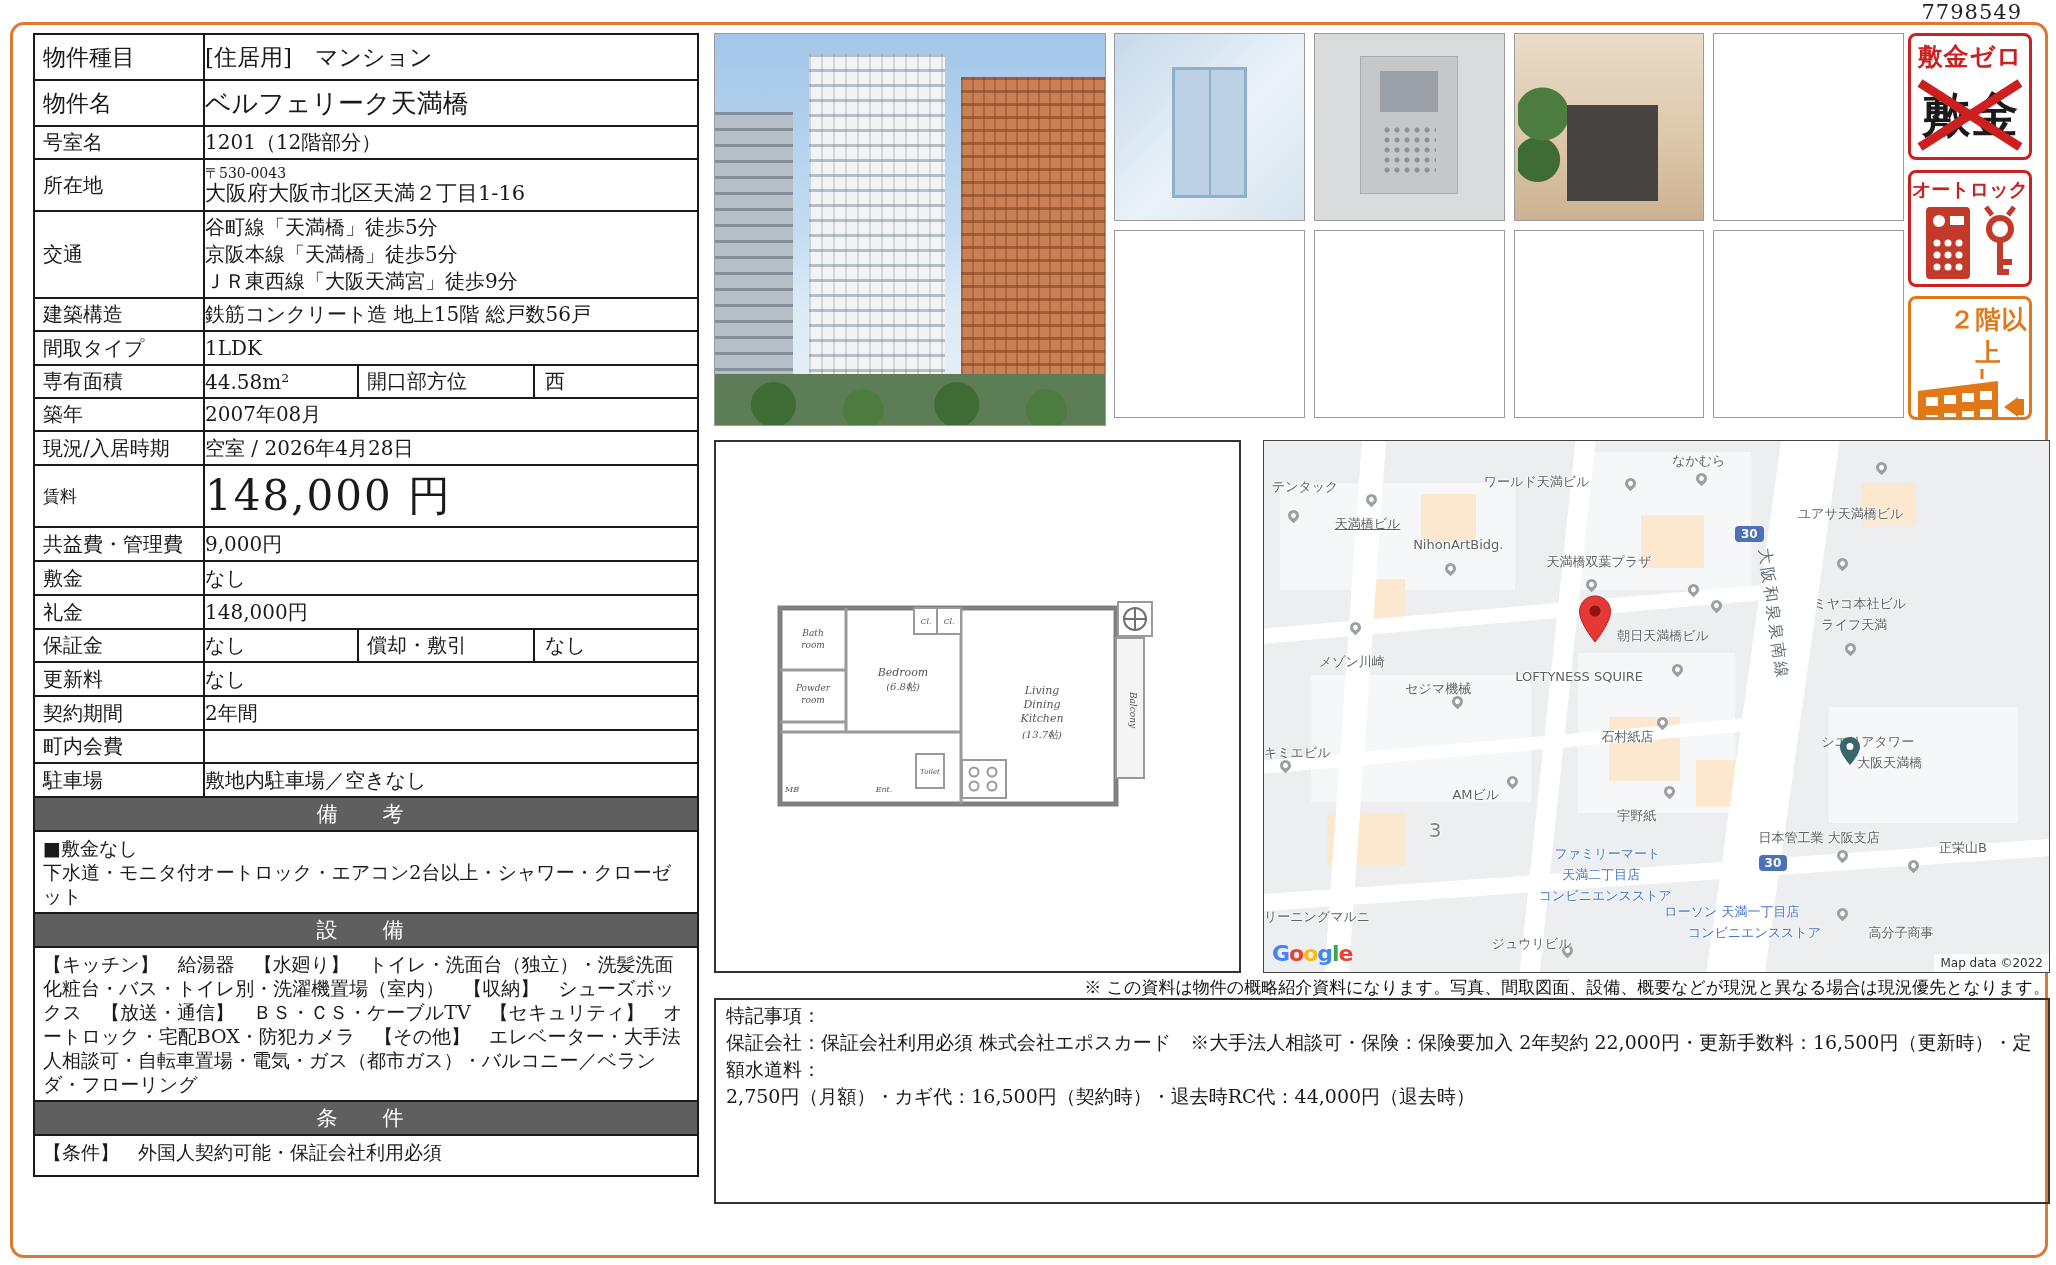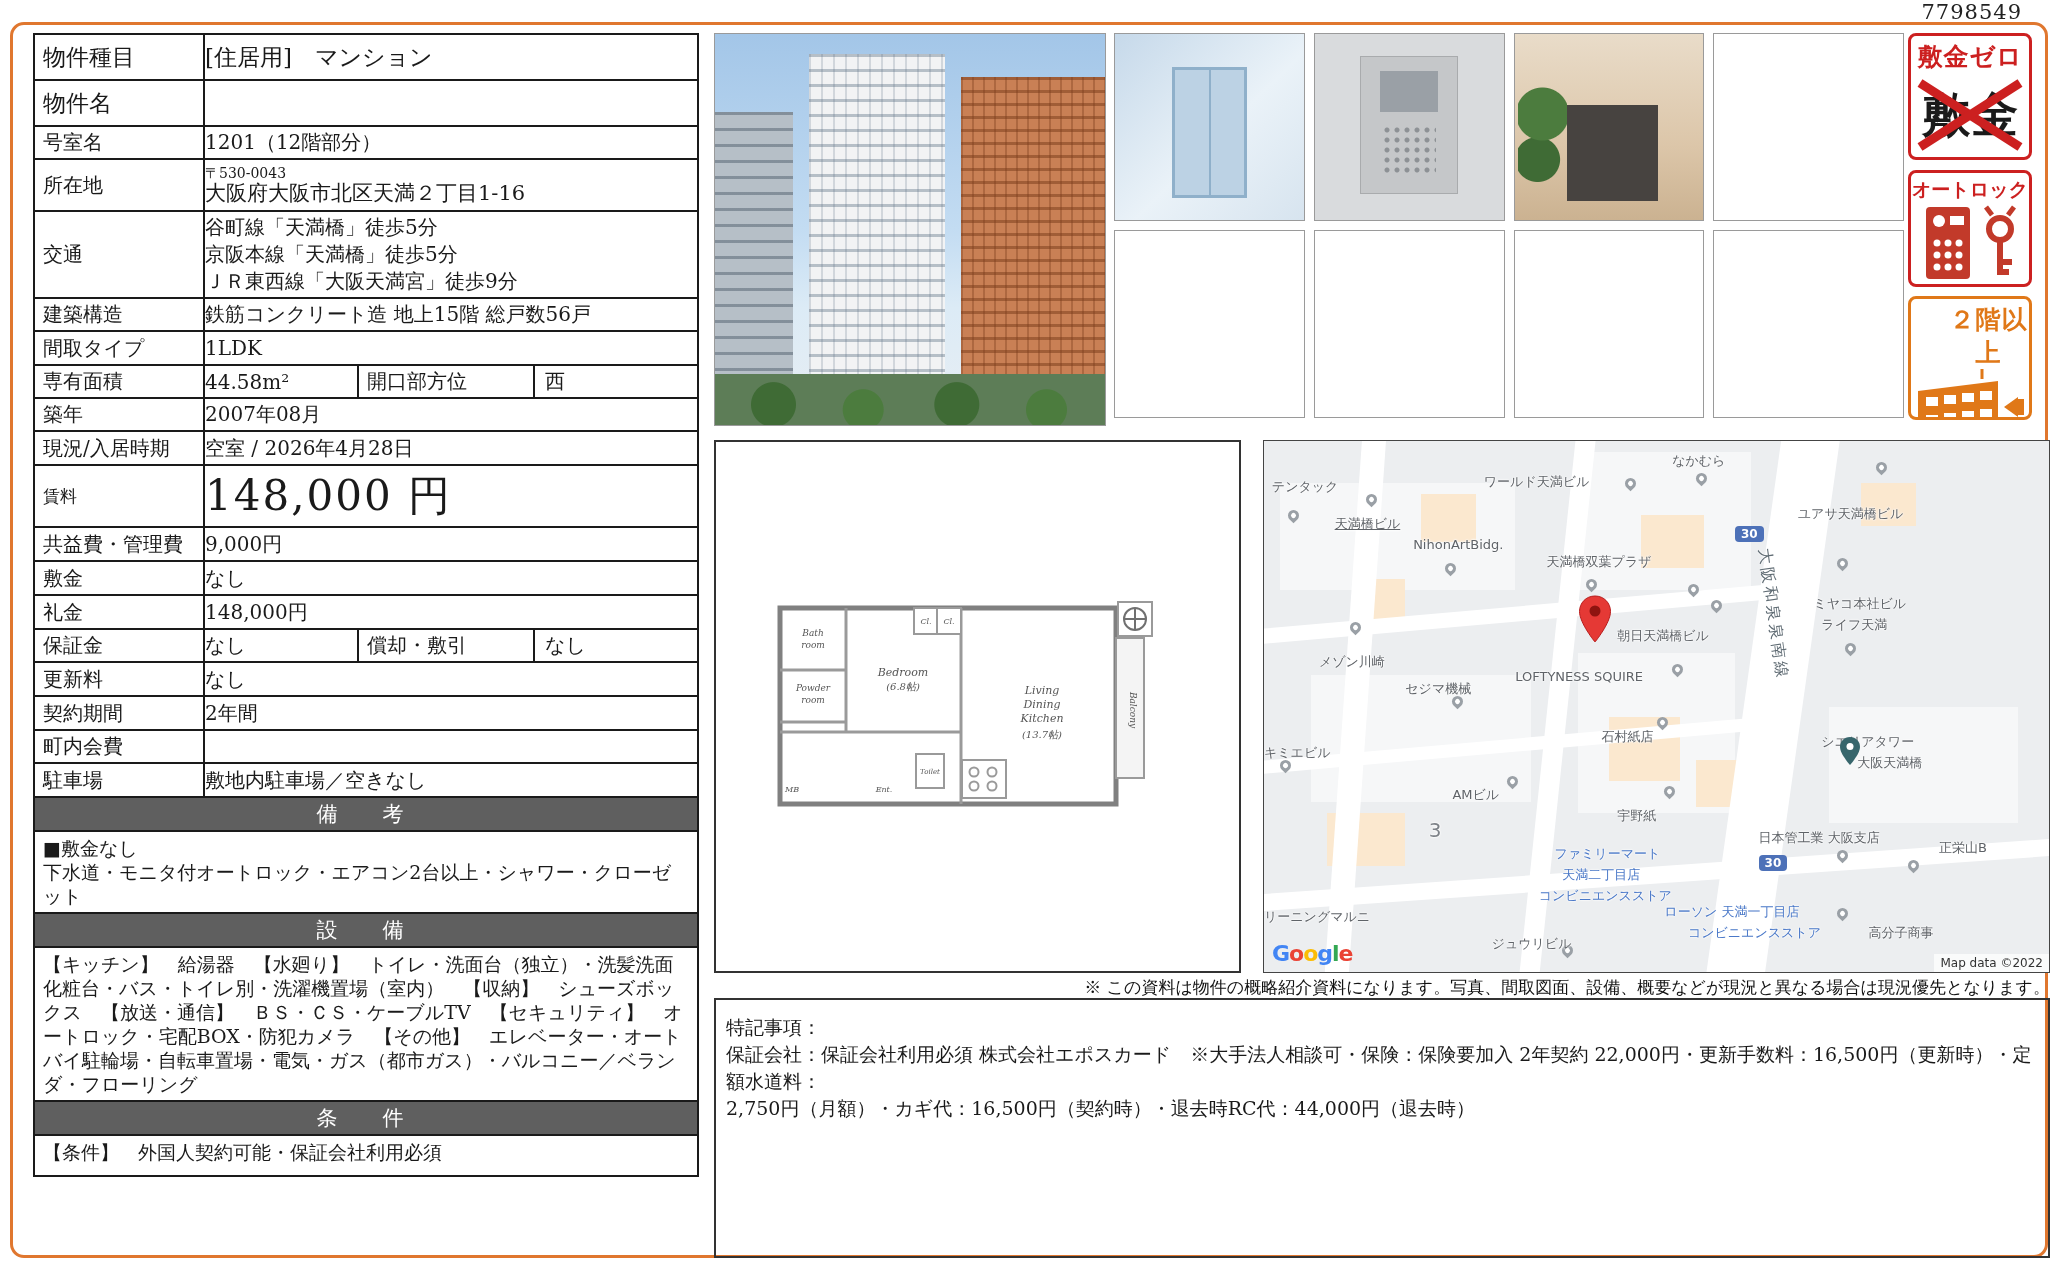--- a/index.html
+++ b/index.html
@@ -109,37 +109,38 @@
   #google-logo span:nth-child(1){color:#4285F4;}
   #google-logo span:nth-child(2){color:#EA4335;}
   #google-logo span:nth-child(3){color:#FBBC05;}
   #google-logo span:nth-child(4){color:#4285F4;}
   #google-logo span:nth-child(5){color:#34A853;}
   #google-logo span:nth-child(6){color:#EA4335;}
   #map-attrib{position:absolute;right:0;bottom:0;font-size:12px;color:#333;background:rgba(255,255,255,.75);padding:2px 6px;}
 
   
   #disclaimer{position:absolute;left:714px;top:976px;width:1336px;text-align:right;font-size:17px;color:#111;}
-  #tokki-box{position:absolute;left:714px;top:998px;width:1336px;height:260px;border:2px solid #333;
-             padding:14px 10px;font-size:19px;line-height:27px;}
+  #tokki-box{position:absolute;left:714px;top:998px;width:1336px;height:206px;border:2px solid #333;
+             padding:2px 10px;font-size:19px;line-height:27px;}
 </style>
 </head>
 <body>
 
 <div id="page">
   <div id="doc-number">7798549</div>
   <div class="frame"></div>
 
   <div id="prop-table">
     <div class="trow" style="min-height:44px">
       <div class="tlabel big-label">物件種目</div>
       <div class="tvalue" style="font-size:23px">[住居用]　マンション</div>
     </div>
     <div class="trow" style="min-height:46px">
       <div class="tlabel big-label">物件名</div>
+      <div class="tvalue" style="font-size:26px">ベルフェリーク天満橋</div>
     </div>
     <div class="trow" style="min-height:33px">
       <div class="tlabel">号室名</div>
       <div class="tvalue">1201（12階部分）</div>
     </div>
     <div class="trow" style="min-height:52px">
       <div class="tlabel">所在地</div>
       <div class="tvalue addr-cell">
         <span class="postal">〒530-0043</span>
         <span class="addr">大阪府大阪市北区天満２丁目1-16</span>
@@ -212,21 +213,21 @@
     <div class="trow" style="min-height:34px">
       <div class="tlabel">駐車場</div>
       <div class="tvalue">敷地内駐車場／空きなし</div>
     </div>
     <div class="sechead">備　考</div>
     <div class="secbody" style="min-height:50px">
       <div>■敷金なし</div>
       <div>下水道・モニタ付オートロック・エアコン2台以上・シャワー・クローゼット</div>
     </div>
     <div class="sechead">設　備</div>
-    <div class="secbody" style="min-height:120px">【キッチン】　給湯器　【水廻り】　トイレ・洗面台（独立）・洗髪洗面化粧台・バス・トイレ別・洗濯機置場（室内）　【収納】　シューズボックス　【放送・通信】　ＢＳ・ＣＳ・ケーブルTV　【セキュリティ】　オートロック・宅配BOX・防犯カメラ　【その他】　エレベーター・オートバイ駐輪場・自転車置場・電気・ガス（都市ガス）・バルコニー／ベランダ・フローリング</div>
+    <div class="secbody" style="min-height:120px">【キッチン】　給湯器　【水廻り】　トイレ・洗面台（独立）・洗髪洗面化粧台・バス・トイレ別・洗濯機置場（室内）　【収納】　シューズボックス　【放送・通信】　ＢＳ・ＣＳ・ケーブルTV　【セキュリティ】　オートロック・宅配BOX・防犯カメラ　【その他】　エレベーター・大手法人相談可・自転車置場・電気・ガス（都市ガス）・バルコニー／ベランダ・フローリング</div>
     <div class="sechead">条　件</div>
     <div class="secbody" style="min-height:41px">【条件】　外国人契約可能・保証会社利用必須</div>
   </div>
 
   <div id="photo-main" class="photo-cell">
     <div class="sky"></div>
     <div class="bldg-left"></div>
     <div class="bldg-center"></div>
     <div class="bldg-right"></div>
     <div class="trees"></div>

